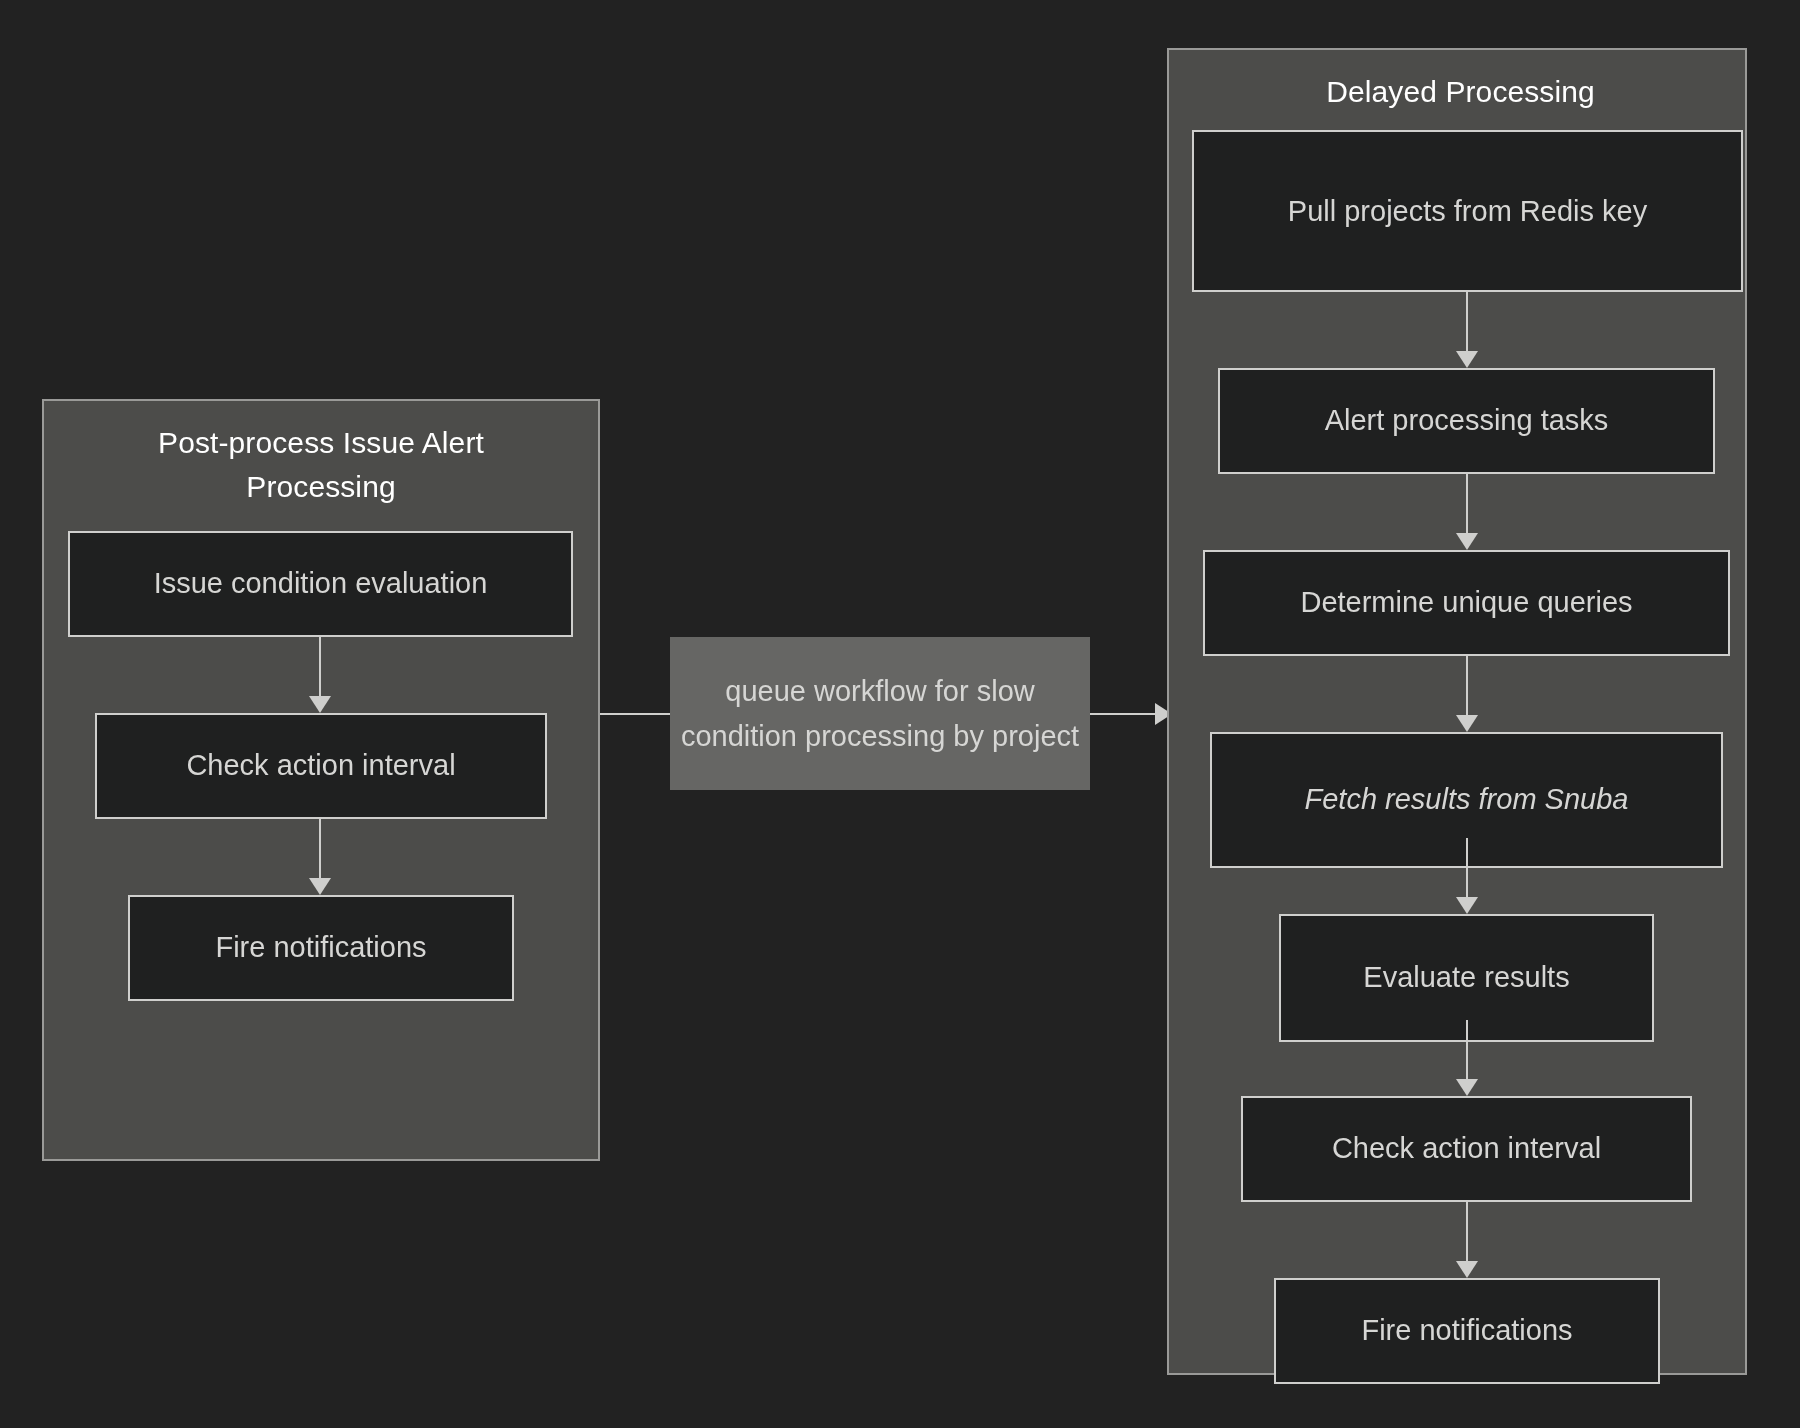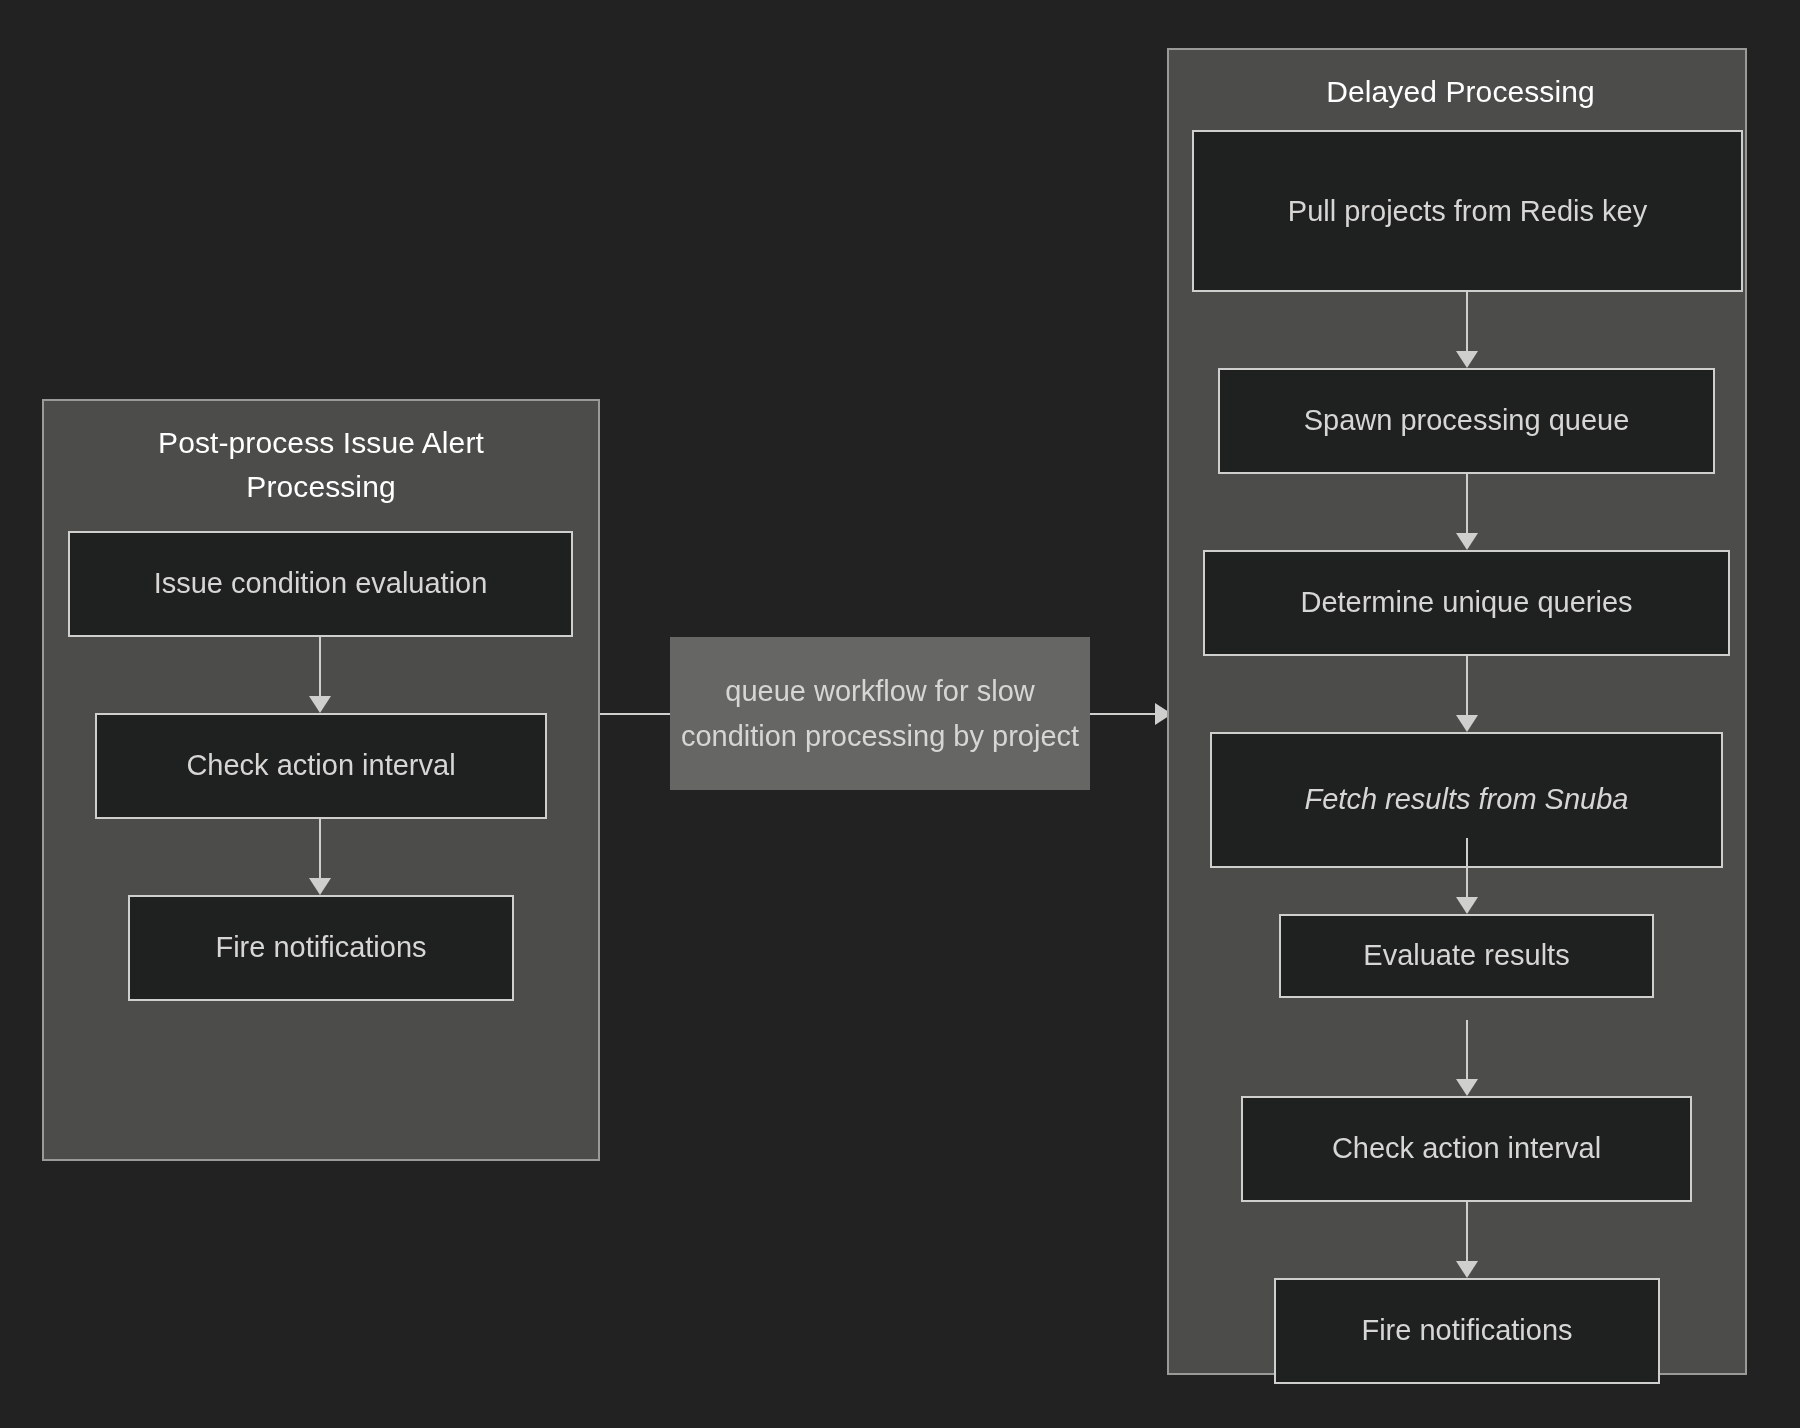--- a/index.html
+++ b/index.html
@@ -126,36 +126,36 @@
 
   <div class="subgraph" style="left:1167px; top:48px; width:580px; height:1327px;">
     <div class="subgraph-title" style="top:20px;padding-left:7px;">Delayed Processing</div>
   </div>
 
   <div class="node" style="left:1192px; top:130px; width:551px; height:162px; line-height:1.55;">Pull projects from Redis key</div>
 
   <div class="edge-v" style="left:1466px; top:292px; height:67px;"></div>
   <div class="arrow-down" style="left:1456px; top:351px;"></div>
 
-  <div class="node" style="left:1218px; top:368px; width:497px; height:106px;">Spawn processing queue</div>
+  <div class="node" style="left:1218px; top:368px; width:497px; height:106px;">Alert processing tasks</div>
 
   <div class="edge-v" style="left:1466px; top:474px; height:67px;"></div>
   <div class="arrow-down" style="left:1456px; top:533px;"></div>
 
   <div class="node" style="left:1203px; top:550px; width:527px; height:106px;">Determine unique queries</div>
 
   <div class="edge-v" style="left:1466px; top:656px; height:67px;"></div>
   <div class="arrow-down" style="left:1456px; top:715px;"></div>
 
   <div class="node" style="left:1210px; top:732px; width:513px; height:136px;font-style:italic;">Fetch results from Snuba</div>
 
   <div class="edge-v" style="left:1466px; top:838px; height:67px;"></div>
   <div class="arrow-down" style="left:1456px; top:897px;"></div>
 
-  <div class="node" style="left:1279px; top:914px; width:375px; height:84px;">Evaluate results</div>
+  <div class="node" style="left:1279px; top:914px; width:375px; height:128px;">Evaluate results</div>
 
   <div class="edge-v" style="left:1466px; top:1020px; height:67px;"></div>
   <div class="arrow-down" style="left:1456px; top:1079px;"></div>
 
   <div class="node" style="left:1241px; top:1096px; width:451px; height:106px;">Check action interval</div>
 
   <div class="edge-v" style="left:1466px; top:1202px; height:67px;"></div>
   <div class="arrow-down" style="left:1456px; top:1261px;"></div>
 
   <div class="node" style="left:1274px; top:1278px; width:386px; height:106px;">Fire notifications</div>

